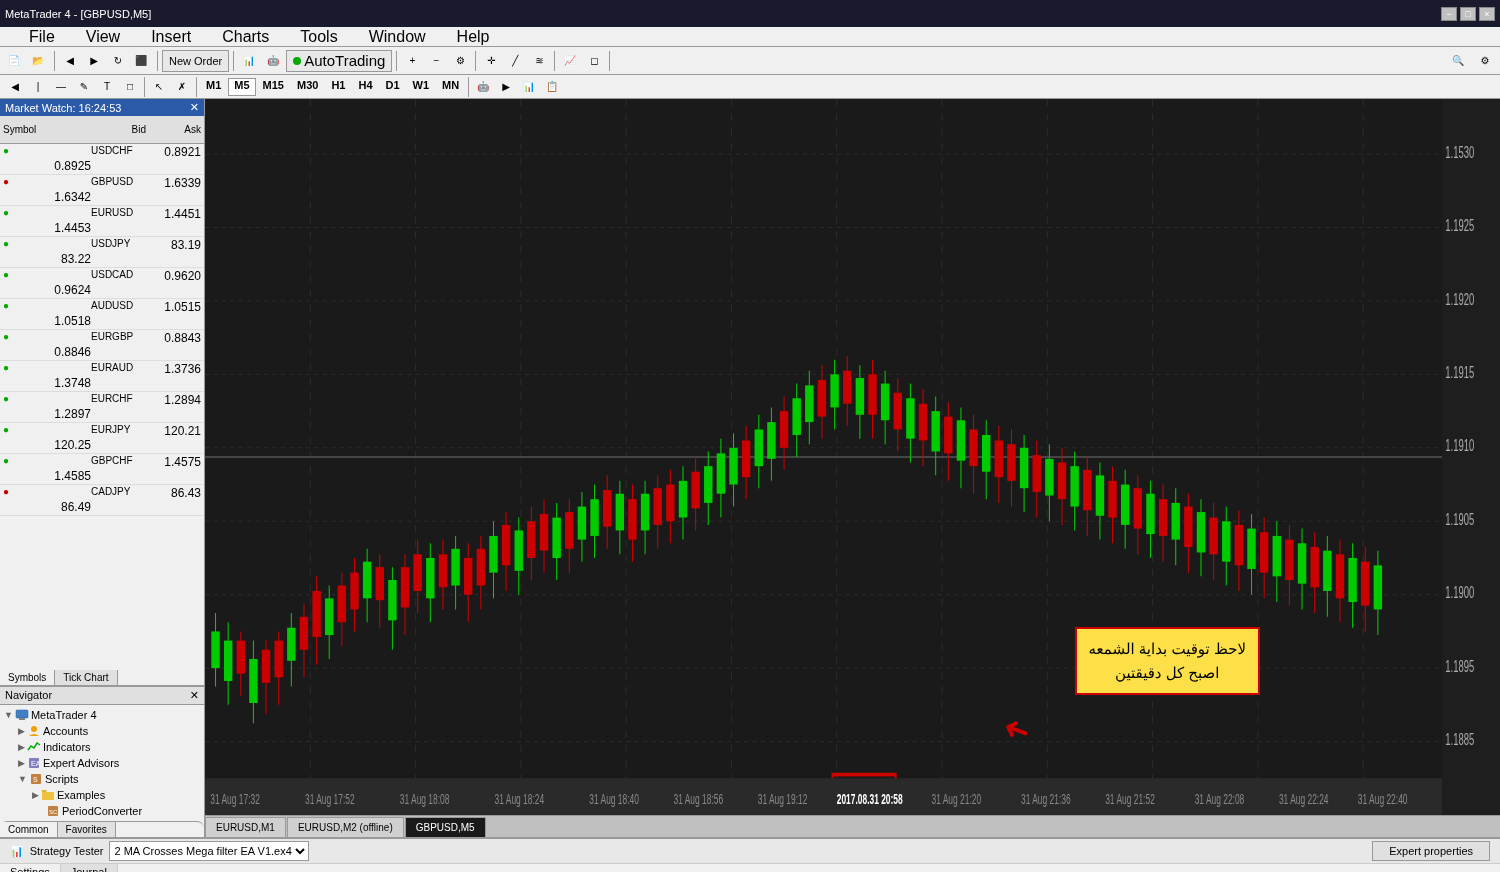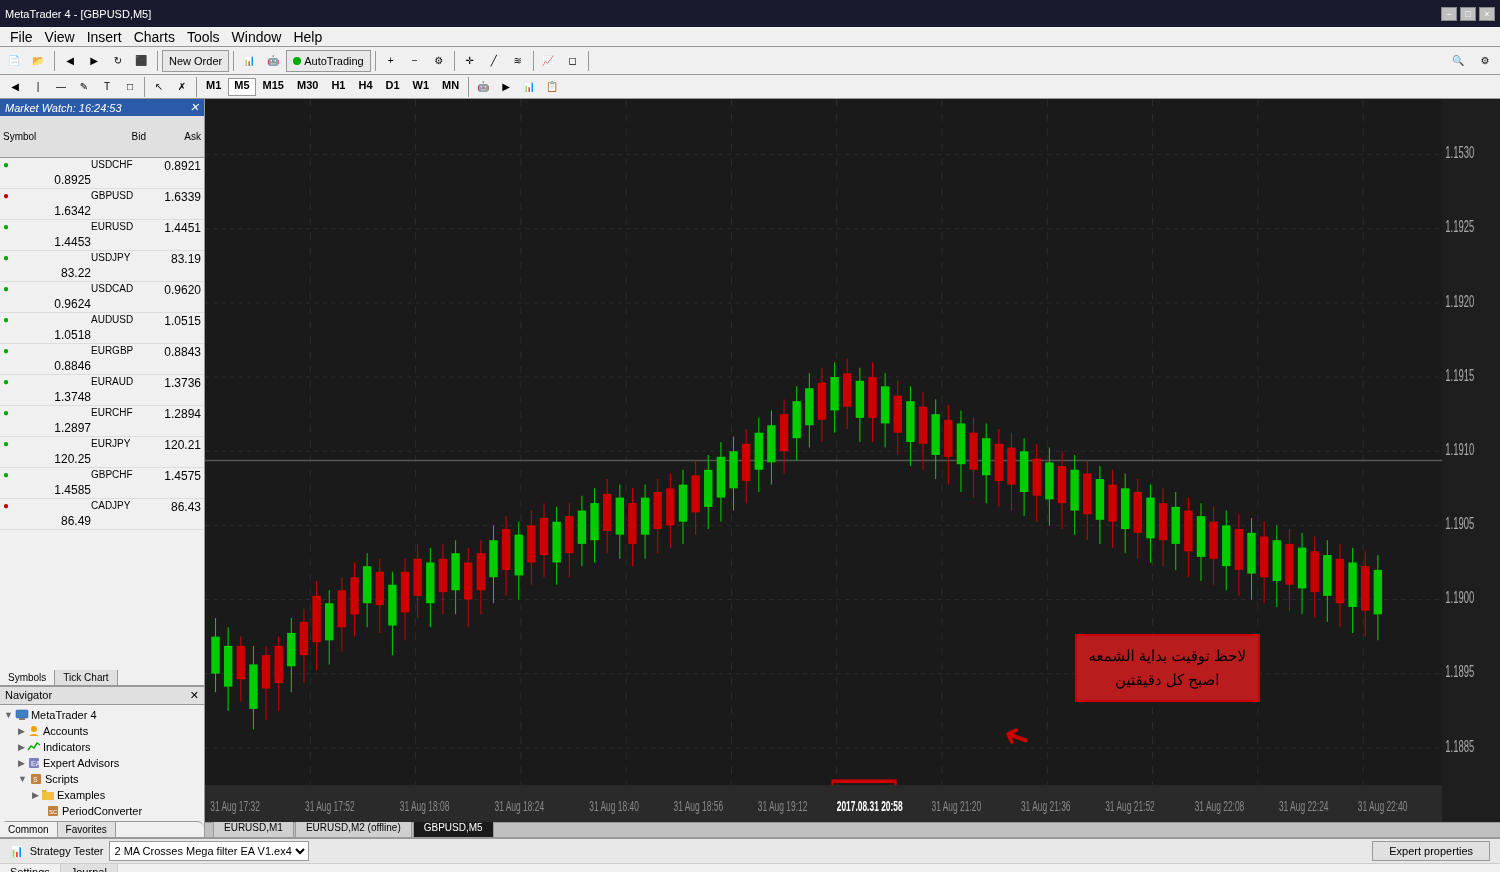--- a/index.html
+++ b/index.html
@@ -21,21 +21,21 @@
 
     
     .menu-bar {
       background: #f0f0f0;
       height: 20px;
       display: flex;
       align-items: center;
       padding: 0 4px;
       border-bottom: 1px solid #999;
     }
-    .menu-item { padding: 2px 6px; font-size: 14px; cursor: pointer; }
+    .menu-item { padding: 2px 6px; font-size: 16px; cursor: pointer; margin-left: 19px; }
 
     
     .toolbar {
       background: #f0f0f0;
       height: 28px;
       display: flex;
       align-items: center;
       padding: 0 4px;
       border-bottom: 1px solid #999;
       gap: 2px;
@@ -47,21 +47,21 @@
       border: 1px solid transparent;
       display: flex;
       align-items: center;
       justify-content: center;
       cursor: pointer;
       font-size: 10px;
       padding: 0 3px;
     }
     .tb-sep { width: 1px; height: 20px; background: #999; margin: 0 2px; }
     .tb-btn-new-order { background: #e8e8e8; border: 1px solid #999; padding: 0 6px; font-size: 11px; }
-    .tb-btn-autotrading { background: #e8e8e8; border: 1px solid #999; padding: 0 6px; font-size: 11px; color: #000; display: flex; align-items: center; gap: 3px; }
+    .tb-btn-autotrading { background: #e8e8e8; border: 1px solid #999; padding: 0 6px; font-size: 15px; color: #000; display: flex; align-items: center; gap: 3px; }
     .at-dot { width: 8px; height: 8px; background: #00aa00; border-radius: 50%; }
 
     
     .period-bar {
       background: #f0f0f0;
       height: 24px;
       display: flex;
       align-items: center;
       padding: 0 4px;
       border-bottom: 1px solid #999;
@@ -96,29 +96,28 @@
 
     
     .market-watch-header {
       background: #2b5ba8;
       color: #fff;
       padding: 2px 5px;
       font-size: 11px;
       display: flex;
       justify-content: space-between;
       align-items: center;
-      font-style: italic;
     }
     .market-watch-table { flex: 1; overflow: hidden; }
     .mw-header-row {
       display: grid;
       grid-template-columns: 1fr 55px 55px;
       background: #e0e0e0;
       border-bottom: 1px solid #999;
-      padding: 15px 3px;
+      padding: 8px 3px;
       font-size: 10px;
     }
     .mw-row {
       display: grid;
       grid-template-columns: 1fr 55px 55px;
       border-bottom: 1px solid #ddd;
       padding: 1px 3px;
       font-size: 10px;
       cursor: pointer;
     }
@@ -200,23 +199,22 @@
       flex: 1;
       position: relative;
       overflow: hidden;
     }
 
     
     .chart-tabs {
       display: flex;
       background: #c0c0c0;
       border-top: 1px solid #999;
-      height: 15px;
-      align-items: flex-end;
-      padding-left: 8px;
+      height: 22px;
+      align-items: center;
     }
     .chart-tab {
       padding: 2px 10px;
       font-size: 10px;
       background: #d0d0d0;
       border: 1px solid #999;
       border-bottom: none;
       cursor: pointer;
       margin-right: 1px;
       height: 20px;
@@ -228,21 +226,21 @@
     
     .candle-chart {
       width: 100%;
       height: 100%;
       background: #1a1a1a;
     }
 
     
     .annotation-box {
       position: absolute;
-      background: #b91c1c;
+      background: #fde047;
       border: 2px solid #cc0000;
       padding: 8px 12px;
       font-size: 15px;
       font-family: Arial, sans-serif;
       text-align: center;
       direction: rtl;
       right: 240px;
       bottom: 120px;
       z-index: 10;
       line-height: 1.6;

